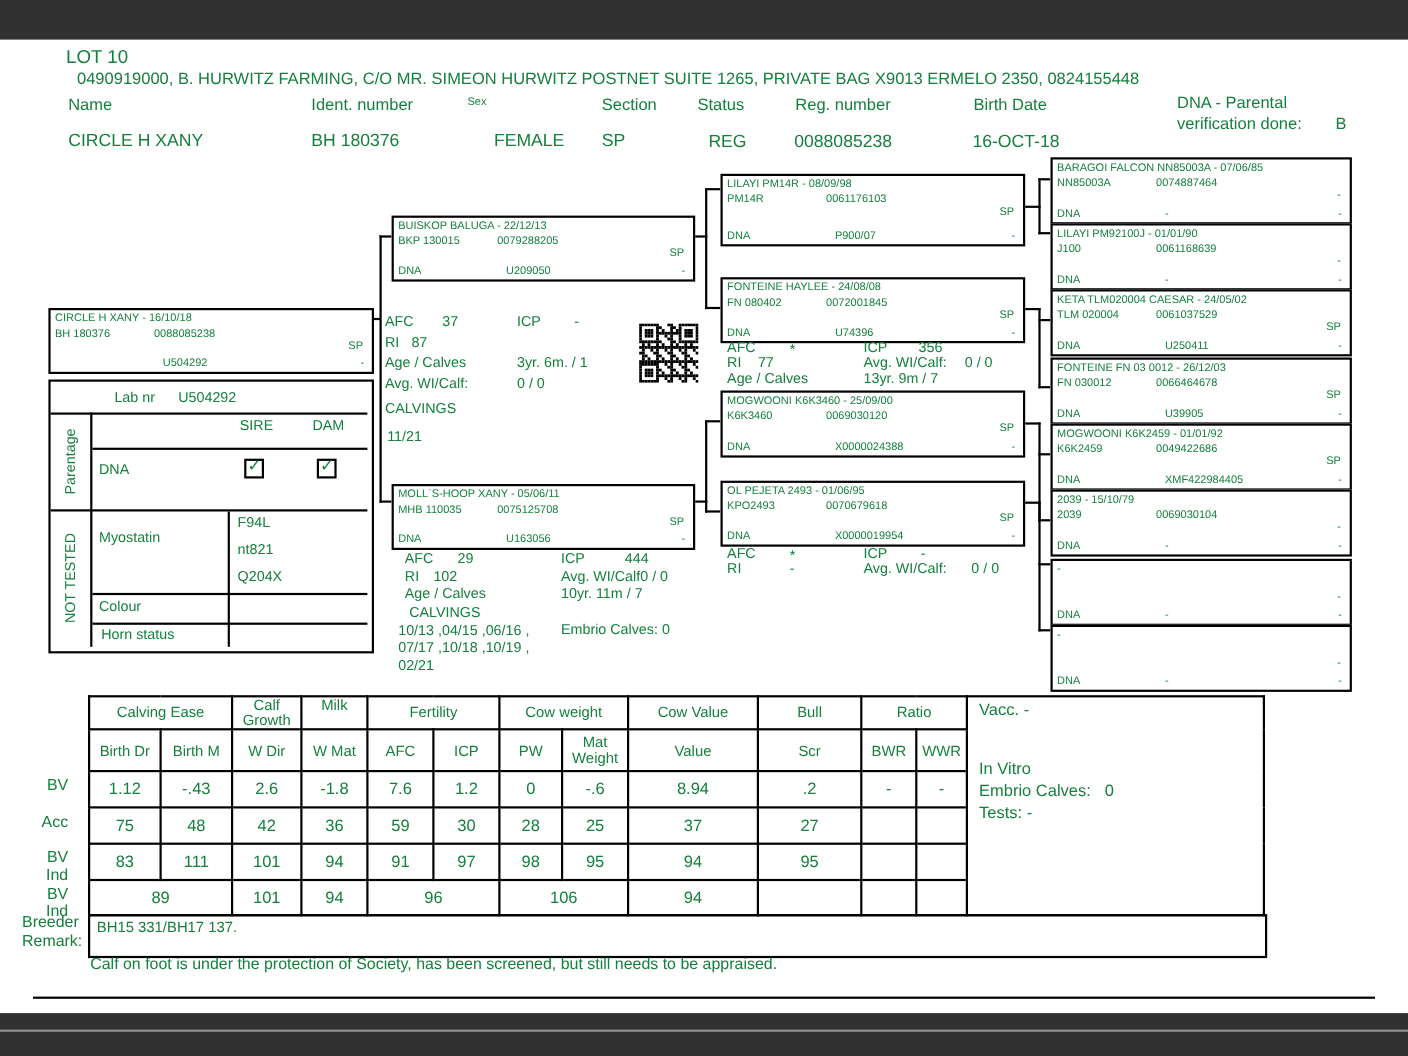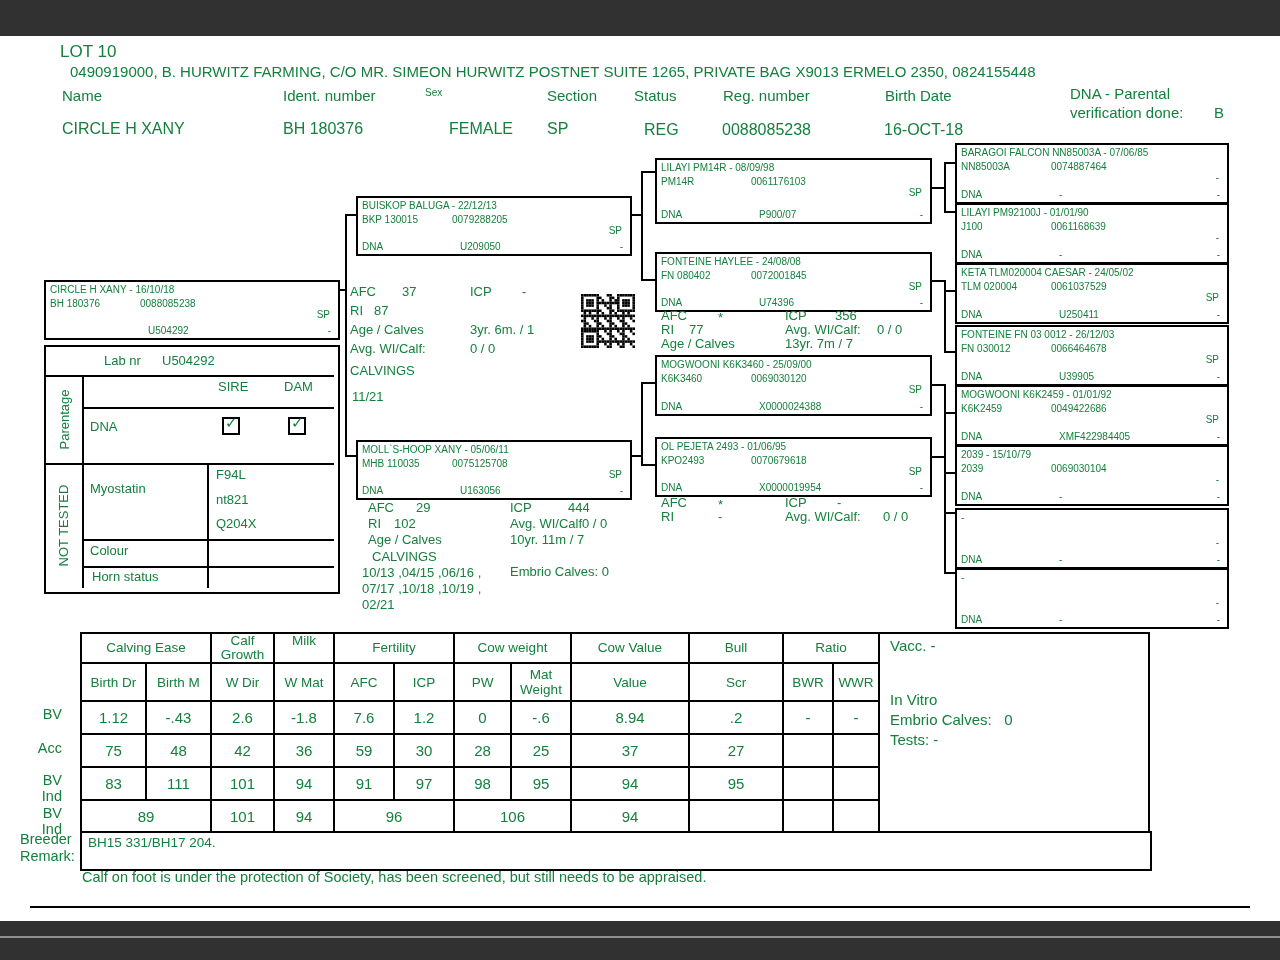--- a/index.html
+++ b/index.html
@@ -475,21 +475,21 @@
   <div class="stats" style="left:661px;top:309px;width:260px;height:44px;line-height:14px;">
     <span class="t" style="left:0;top:0;">AFC</span>
     <span class="t" style="left:57px;top:2px;">*</span>
     <span class="t" style="left:124px;top:0;">ICP</span>
     <span class="t" style="left:174px;top:0;">356</span>
     <span class="t" style="left:0;top:14px;">RI</span>
     <span class="t" style="left:28px;top:14px;">77</span>
     <span class="t" style="left:124px;top:14px;">Avg. WI/Calf:</span>
     <span class="t" style="left:216px;top:14px;">0 / 0</span>
     <span class="t" style="left:0;top:28px;">Age / Calves</span>
-    <span class="t" style="left:124px;top:28px;">13yr. 7m  / 7</span>
+    <span class="t" style="left:124px;top:28px;">13yr. 9m  / 7</span>
   </div>
 
   <div class="stats" style="left:661px;top:496px;width:260px;height:30px;line-height:14px;">
     <span class="t" style="left:0;top:0;">AFC</span>
     <span class="t" style="left:57px;top:2px;">*</span>
     <span class="t" style="left:124px;top:0;">ICP</span>
     <span class="t" style="left:176px;top:0;">-</span>
     <span class="t" style="left:0;top:14px;">RI</span>
     <span class="t" style="left:57px;top:14px;">-</span>
     <span class="t" style="left:124px;top:14px;">Avg. WI/Calf:</span>
@@ -633,21 +633,21 @@
       <td colspan="2">106</td>
       <td>94</td>
       <td></td>
       <td></td>
       <td></td>
     </tr>
   </tbody>
     </table>
 
   <div id="remark-box">
-    <div>BH15 331/BH17 204.</div>
+    <div>BH15 331/BH17 137.</div>
   </div>
   <div class="t" style="left:82px;top:869px;font-size:14.5px;">Calf on foot is under the protection of Society, has been screened, but still needs to be appraised.</div>
 
   <div class="ln" style="left:30px;top:906px;width:1220px;height:2px;"></div>
   <div class="bar" style="top:921px;height:39px;">
     <div style="position:absolute;top:15px;left:0;width:100%;height:2px;background:#8f8f8f;"></div>
   </div>
 
 </div>
 

